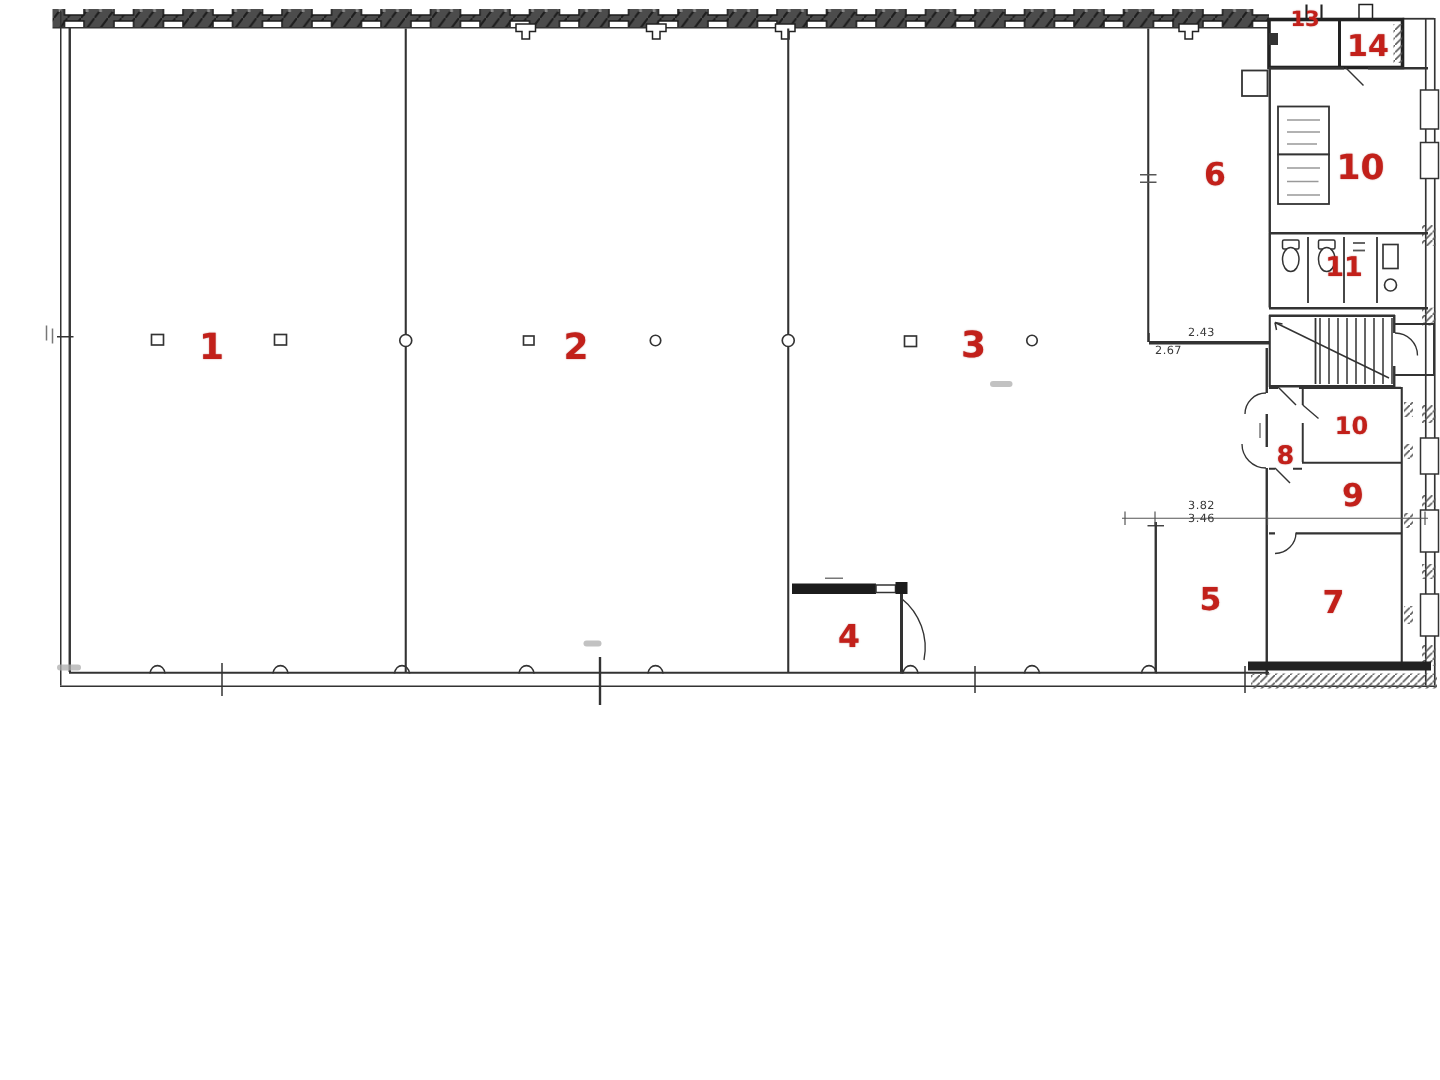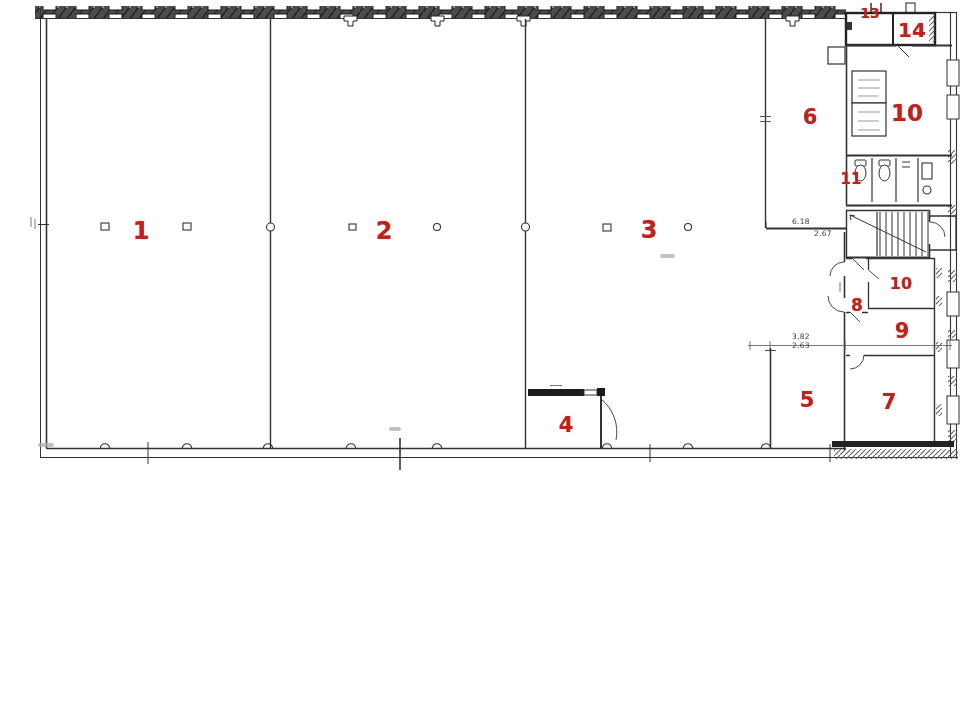--- a/index.html
+++ b/index.html
@@ -249,22 +249,22 @@
   <div class="rlabel" style="left:141px;top:231px;font-size:24px">1</div>
   <div class="rlabel" style="left:384px;top:231px;font-size:24px">2</div>
   <div class="rlabel" style="left:649px;top:230px;font-size:24px">3</div>
   <div class="rlabel" style="left:566px;top:425px;font-size:21px">4</div>
   <div class="rlabel" style="left:807px;top:400px;font-size:21px">5</div>
   <div class="rlabel" style="left:810px;top:117px;font-size:21px">6</div>
   <div class="rlabel" style="left:889px;top:402px;font-size:21px">7</div>
   <div class="rlabel" style="left:857px;top:305px;font-size:17px">8</div>
   <div class="rlabel" style="left:902px;top:331px;font-size:21px">9</div>
   <div class="rlabel" style="left:901px;top:284px;font-size:16px">10</div>
-  <div class="rlabel" style="left:851px;top:179px;font-size:15px">11</div>
+  <div class="rlabel" style="left:896px;top:179px;font-size:18px">11</div>
   <div class="rlabel" style="left:907px;top:113px;font-size:23px">10</div>
   <div class="rlabel" style="left:870px;top:13px;font-size:14px">13</div>
   <div class="rlabel" style="left:912px;top:30px;font-size:20px">14</div>
 
-  <div class="dim" style="left:801px;top:222px">6.18</div>
-  <div class="dim" style="left:823px;top:234px">2.67</div>
+  <div class="dim" style="left:801px;top:222px">2.43</div>
+  <div class="dim" style="left:779px;top:234px">2.67</div>
   <div class="dim" style="left:801px;top:337px">3.82</div>
-  <div class="dim" style="left:801px;top:346px">2.63</div>
+  <div class="dim" style="left:801px;top:346px">3.46</div>
 </div>
 
 </body></html>

